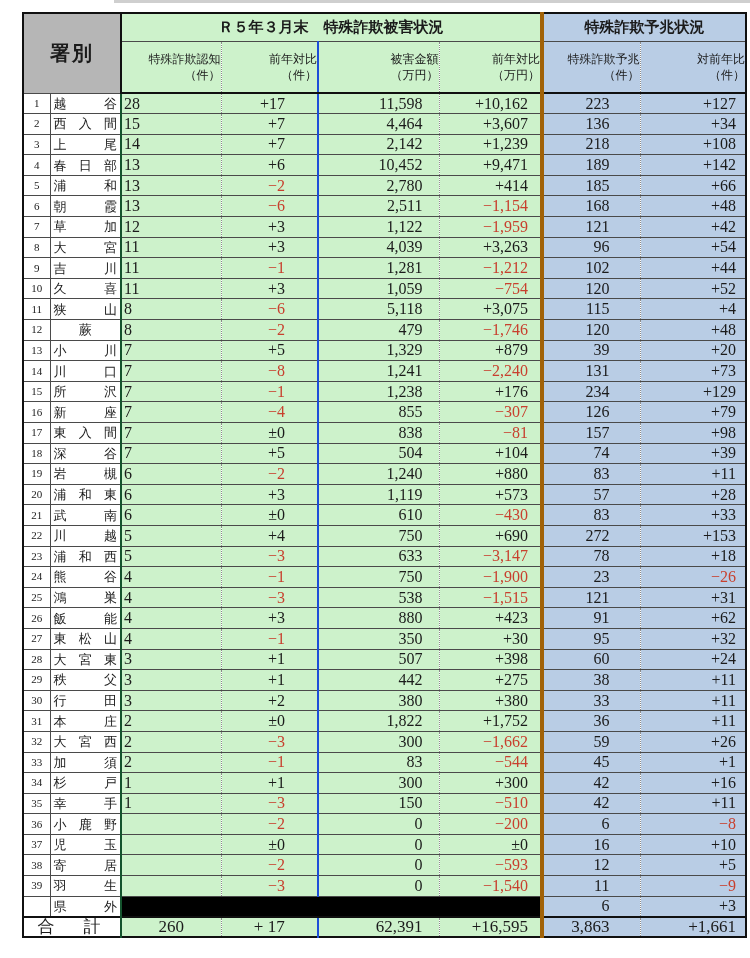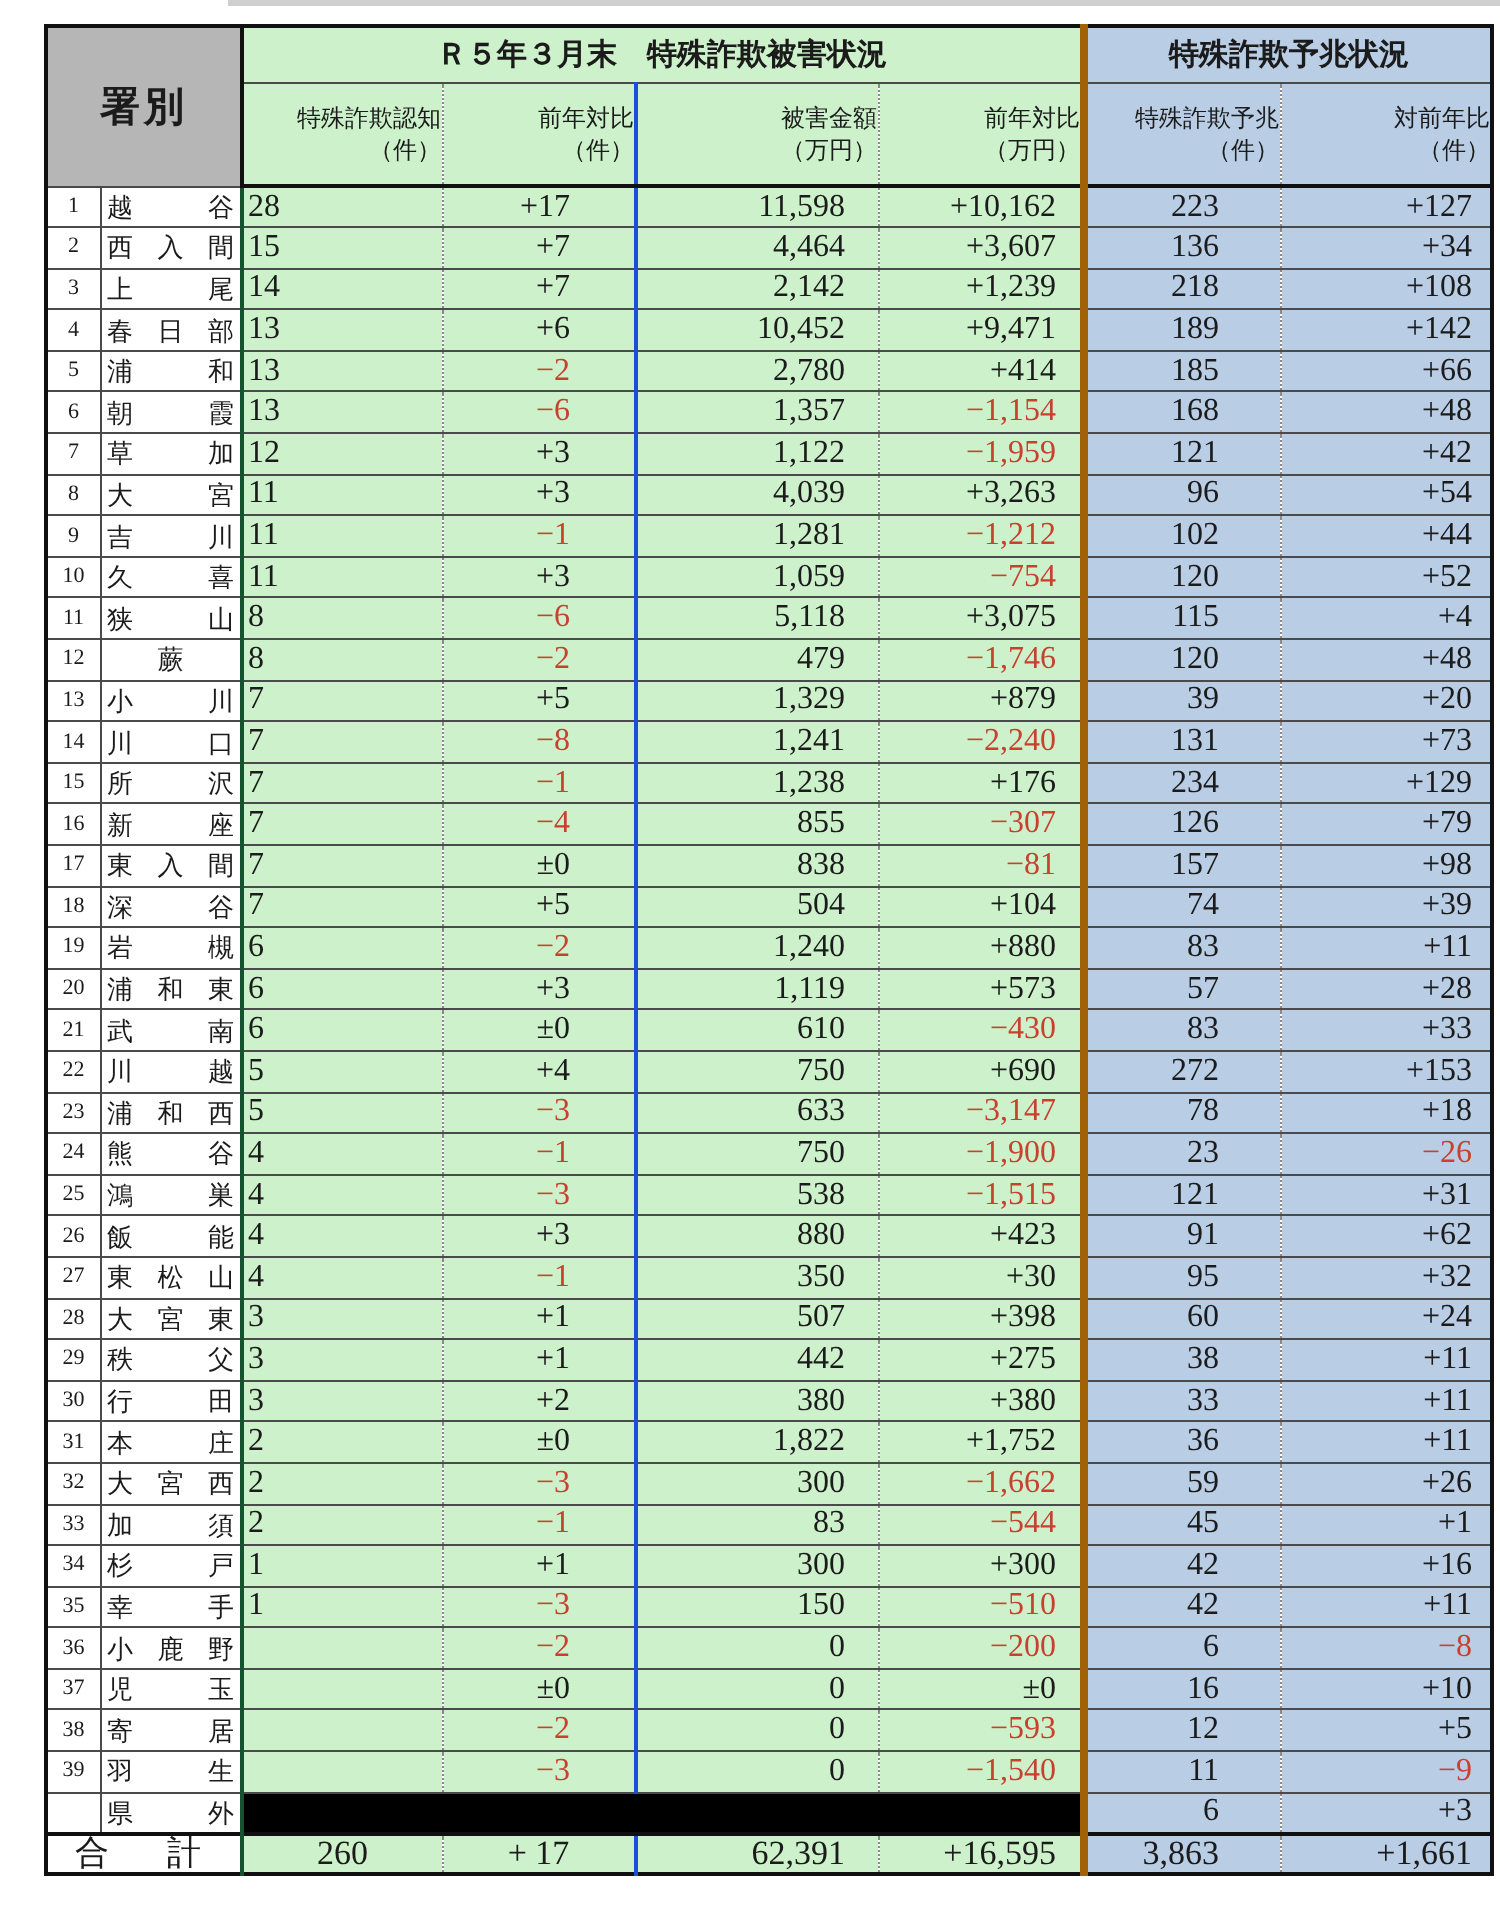--- a/index.html
+++ b/index.html
@@ -183,21 +183,21 @@
         <tr>
           <td class="no">6</td>
           <td class="name">
             <span class="nf">
               <span>朝</span>
               <span>霞</span>
             </span>
           </td>
           <td class="c1 g">13</td>
           <td class="c2 g neg">−6</td>
-          <td class="c3 g">1,357</td>
+          <td class="c3 g">2,511</td>
           <td class="c4 g neg">−1,154</td>
           <td class="c5 b">168</td>
           <td class="c6 b">+48</td>
         </tr>
         <tr>
           <td class="no">7</td>
           <td class="name">
             <span class="nf">
               <span>草</span>
               <span>加</span>

